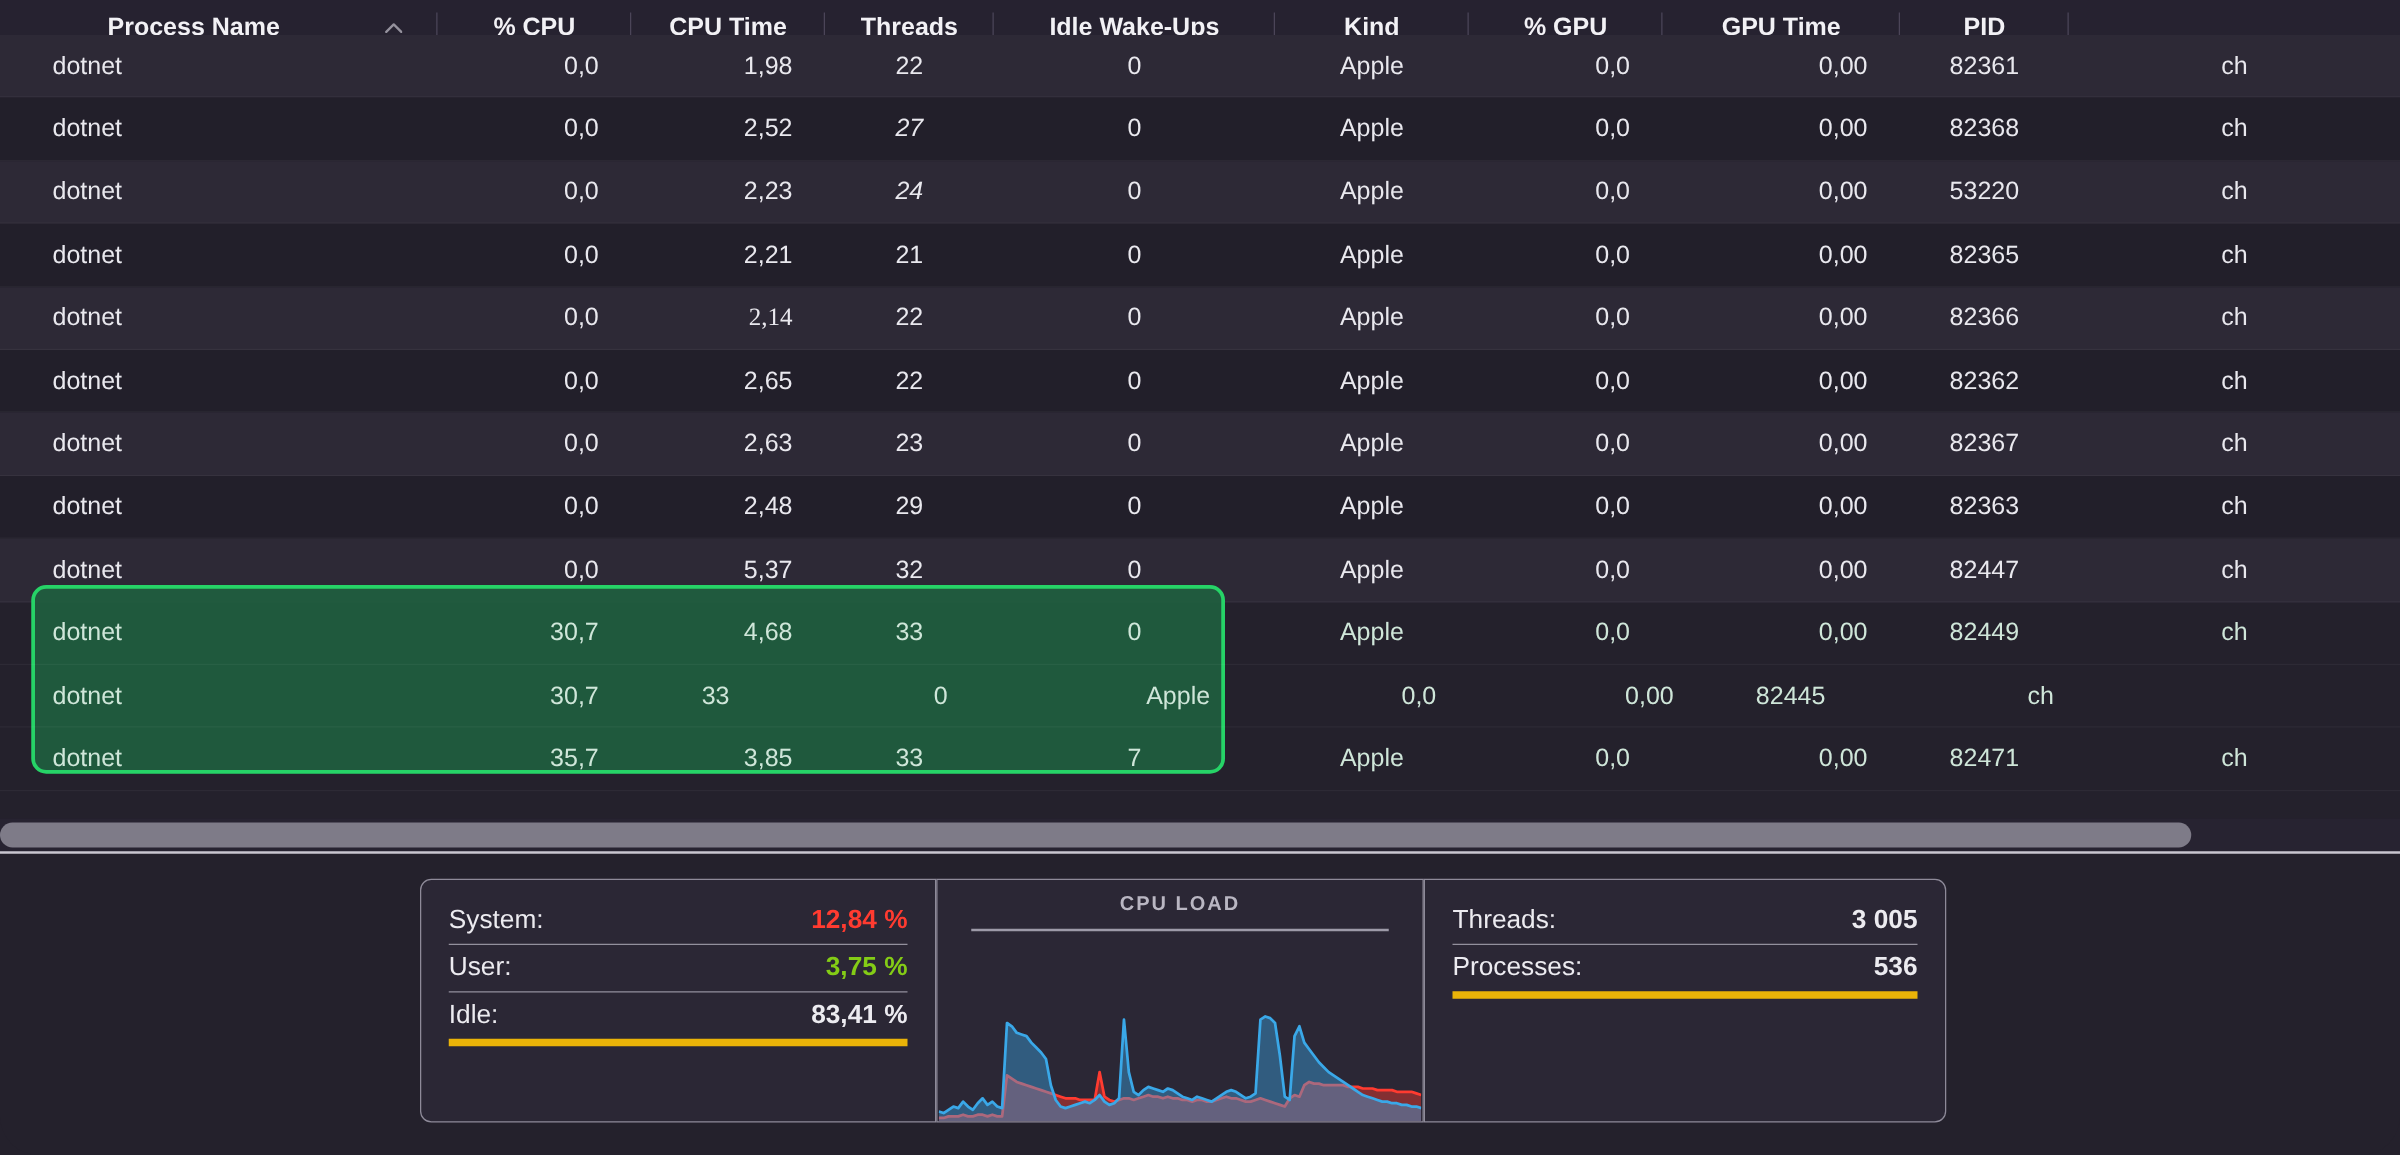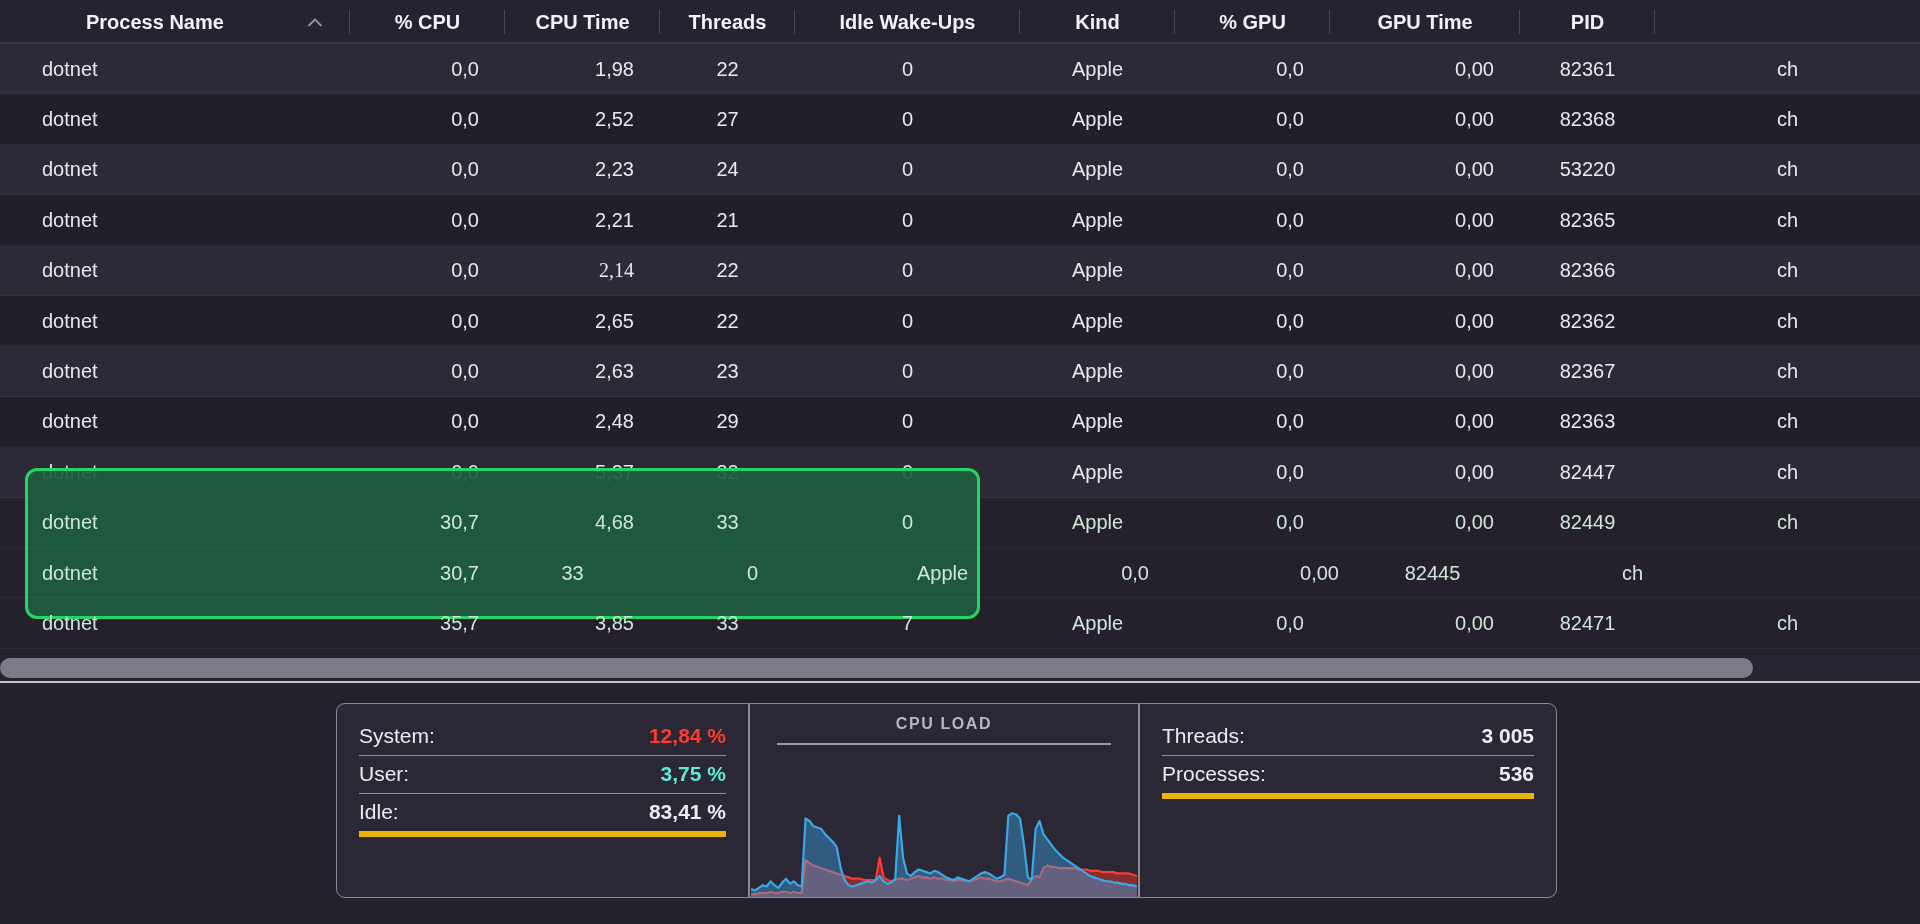--- a/index.html
+++ b/index.html
@@ -37,21 +37,21 @@
   .h-left  { justify-content: flex-start; padding-left: 86px; }
   .h-center{ justify-content: center; }
   .sort-chevron {
     position: absolute; right: 28px; top: 50%; transform: translateY(-50%);
     width: 14px; height: 9px; opacity: .62;
   }
   .sort-chevron svg { display: block; }
 
   
   .table-body {
-    position: absolute; left: 0; top: 44px; width: 1920px; height: 608px;
+    position: absolute; left: 0; top: 28px; width: 1920px; height: 608px;
     overflow: hidden;
   }
   .row {
     position: relative; display: flex; align-items: center;
     height: 50.4px; box-sizing: border-box;
   }
   .row.odd  { background: #2d2936; }
   .row.even { background: #221f2a; }
   .row::after {
     content: ""; position: absolute; left: 0; right: 0; bottom: 0; height: 1px;
@@ -102,21 +102,21 @@
 
   .stat-list { padding: 14px 22px 0 22px; }
   .stat-row {
     display: flex; justify-content: space-between; align-items: baseline;
     padding: 6px 0 7px 0; border-bottom: 1px solid #93909d;
   }
   .stat-row:last-child { border-bottom: 6px solid #eab308; justify-content: space-between; }
   .stat-label { color: #ecebf0; font-size: 21px; }
   .stat-value { font-size: 21px; font-weight: bold; color: #ecebf0; }
   .v-system { color: #ff3b30; }
-  .v-user   { color: #5eead4; }
+  .v-user   { color: #84cc16; }
   .v-idle   { color: #ecebf0; }
   .v-plain  { color: #ecebf0; }
 
   .graph-title {
     text-align: center; color: #b9b6c2; font-size: 16px; font-weight: bold;
     letter-spacing: 1.6px; padding-top: 11px;
   }
   .graph-rule {
     margin: 10px auto 0 auto; width: 86%; height: 2px; background: #9d9aa8;
   }
@@ -187,33 +187,33 @@
         <div class="cell c-center" style="width: 155px;">Apple</div>
         <div class="cell c-right" style="width: 155px;">0,0</div>
         <div class="cell c-right" style="width: 190px;">0,00</div>
         <div class="cell c-center" style="width: 135px;">82361</div>
         <div class="cell c-center" style="width: 265px;">ch</div>
       </div>
       <div class="row even">
         <div class="cell c-left" style="width: 350px;">dotnet</div>
         <div class="cell c-right" style="width: 155px;">0,0</div>
         <div class="cell c-right" style="width: 155px;">2,52</div>
-        <div class="cell c-center" style="width: 135px;">27</div>
+        <div class="cell c-center" style="width: 135px; font-style: italic;">27</div>
         <div class="cell c-center" style="width: 225px;">0</div>
         <div class="cell c-center" style="width: 155px;">Apple</div>
         <div class="cell c-right" style="width: 155px;">0,0</div>
         <div class="cell c-right" style="width: 190px;">0,00</div>
         <div class="cell c-center" style="width: 135px;">82368</div>
         <div class="cell c-center" style="width: 265px;">ch</div>
       </div>
       <div class="row odd">
         <div class="cell c-left" style="width: 350px;">dotnet</div>
         <div class="cell c-right" style="width: 155px;">0,0</div>
         <div class="cell c-right" style="width: 155px;">2,23</div>
-        <div class="cell c-center" style="width: 135px;">24</div>
+        <div class="cell c-center" style="width: 135px; font-style: italic;">24</div>
         <div class="cell c-center" style="width: 225px;">0</div>
         <div class="cell c-center" style="width: 155px;">Apple</div>
         <div class="cell c-right" style="width: 155px;">0,0</div>
         <div class="cell c-right" style="width: 190px;">0,00</div>
         <div class="cell c-center" style="width: 135px;">53220</div>
         <div class="cell c-center" style="width: 265px;">ch</div>
       </div>
       <div class="row even">
         <div class="cell c-left" style="width: 350px;">dotnet</div>
         <div class="cell c-right" style="width: 155px;">0,0</div>

